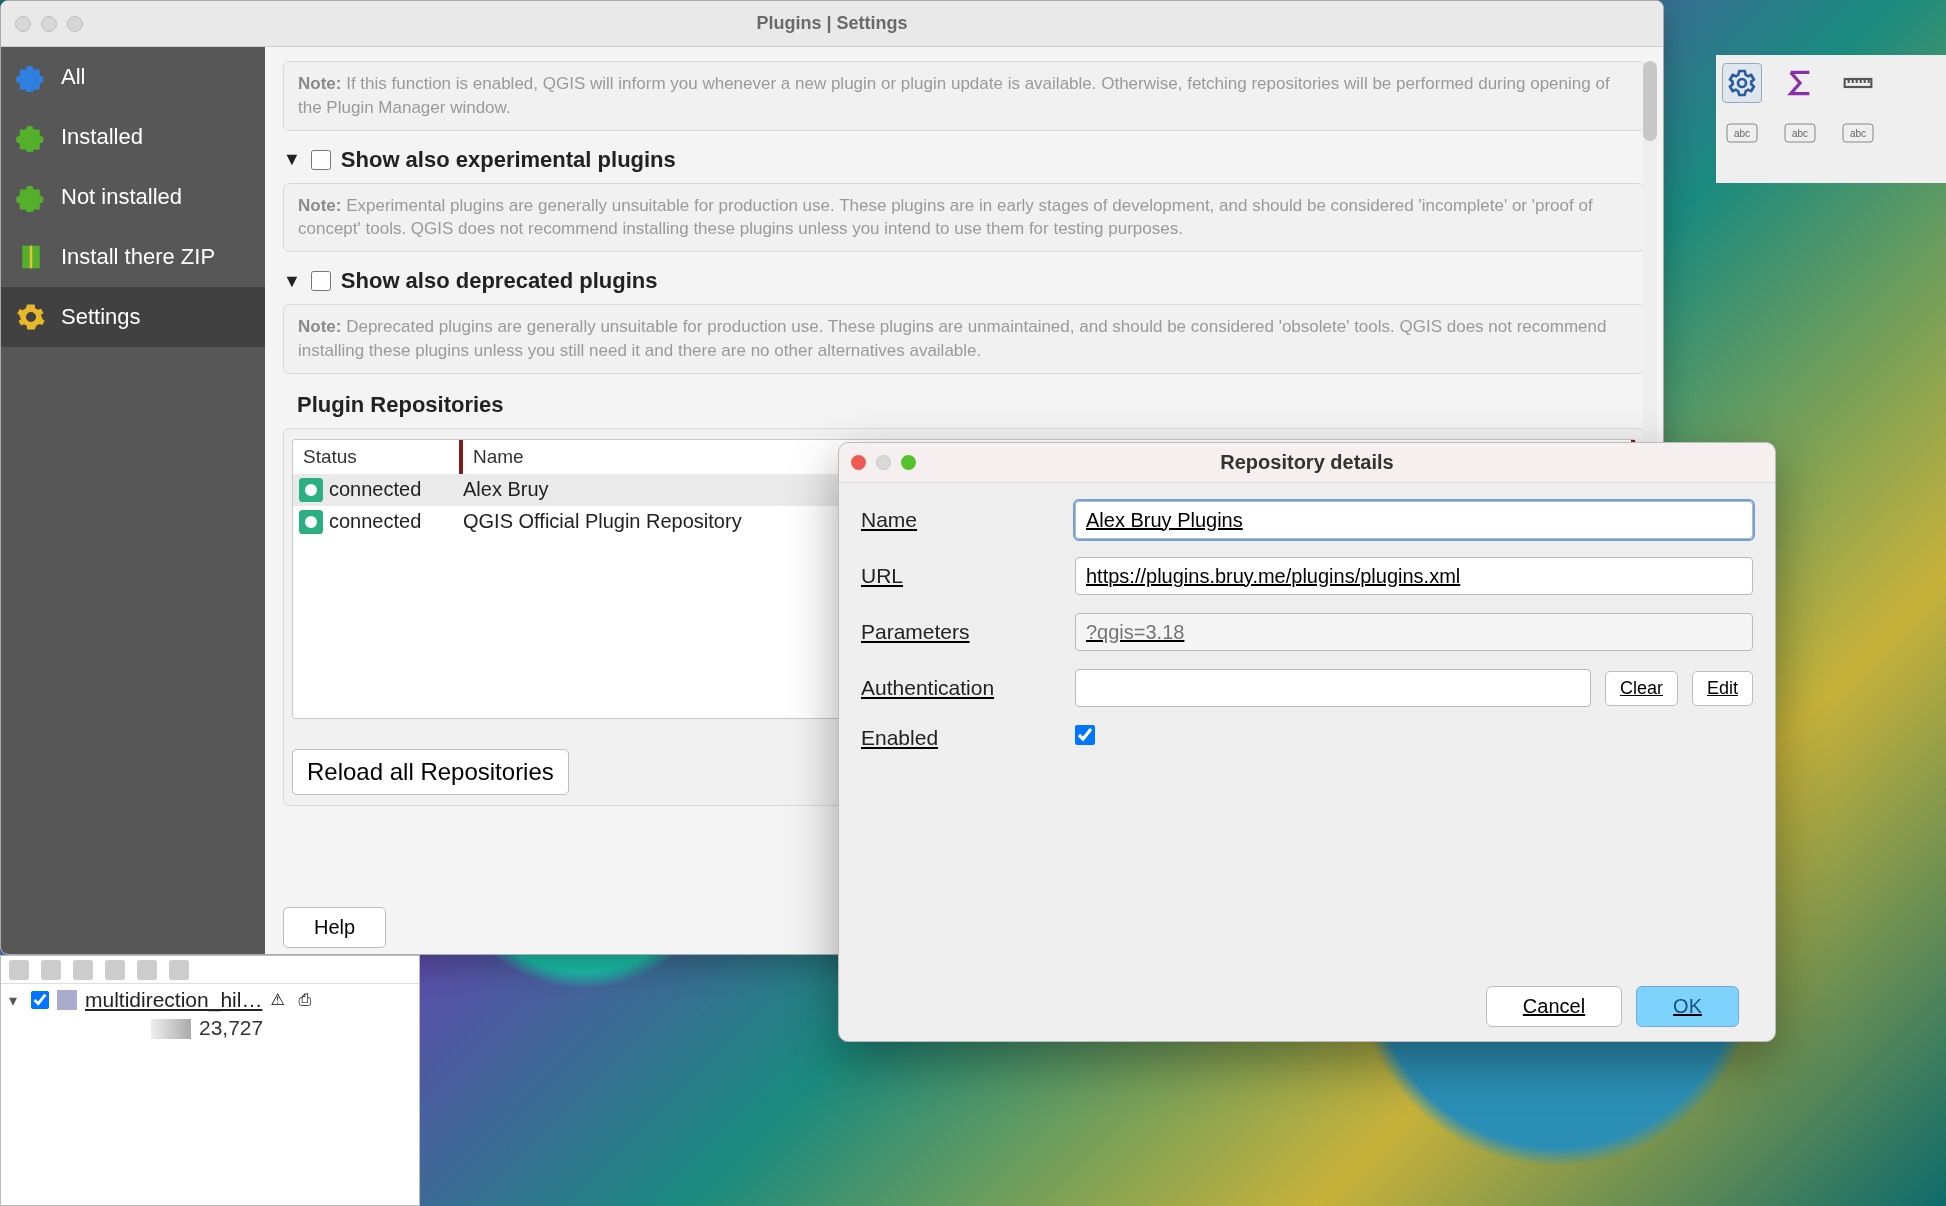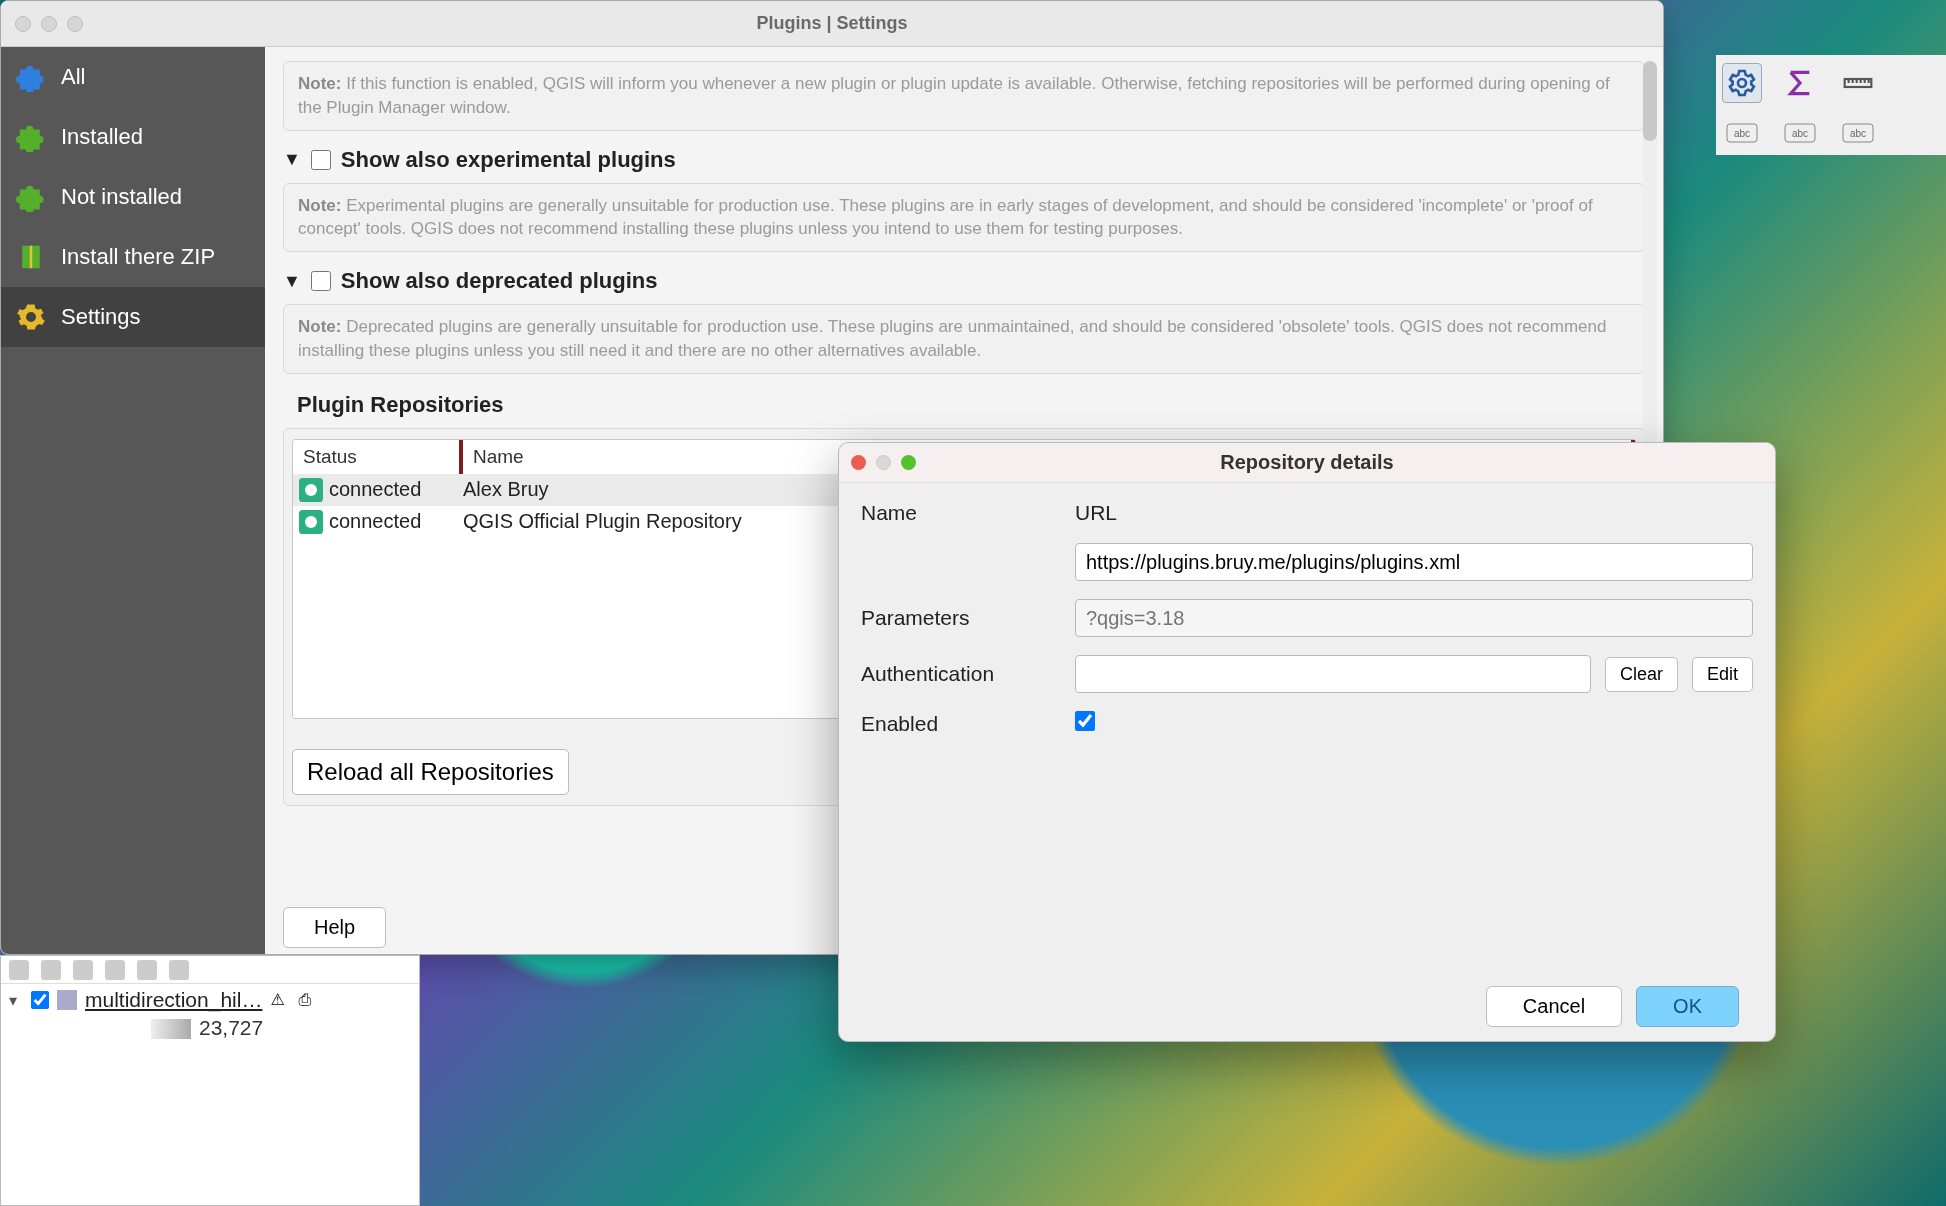--- a/index.html
+++ b/index.html
@@ -8,21 +8,21 @@
 
 .bg-map {
   position: absolute; left: 0; top: 0; width: 1946px; height: 1206px;
   background:
     radial-gradient(circle at 30% 70%, #1abfa8 0 8%, transparent 9%),
     radial-gradient(circle at 60% 40%, #b04fb0 0 6%, transparent 7%),
     radial-gradient(circle at 80% 80%, #2b8fb5 0 10%, transparent 11%),
     linear-gradient(135deg, #0e6b6b, #2aa5a5, #6b3fb5, #1a8a7e, #c7b23a, #0e6b6b);
 }
 .right-toolbar {
-  position: absolute; right: 0; top: 55px; width: 230px; height: 100px;
+  position: absolute; right: 0; top: 55px; width: 230px; height: 128px;
   background: #efefef; display: flex; flex-direction: column; padding: 8px 6px; gap: 10px;
 }
 .right-toolbar .row { display: flex; gap: 18px; align-items: center; }
 .rt-btn { width: 40px; height: 40px; display: flex; align-items: center; justify-content: center; border: 1px solid transparent; border-radius: 4px; }
 .rt-btn.pressed { background: #dfe6ee; border-color: #9ab; }
 .rt-btn svg { width: 32px; height: 32px; }
 
 
 .layers-panel {
   position: absolute; left: 0; top: 955px; width: 420px; height: 251px; background: #fff; border: 1px solid #bbb;
@@ -84,21 +84,21 @@
 .bottom-bar { position: absolute; left: 18px; bottom: 14px; }
 .help-btn { background: #fff; border: 1px solid #bdbdbd; border-radius: 5px; padding: 8px 30px; font-size: 20px; cursor: pointer; }
 .sb { position:absolute; right:6px; top:14px; bottom:14px; width:14px; background:#eee; border-radius:7px; }
 .sb .thumb { position:absolute; top:0; width:14px; height:80px; background:#c8c8c8; border-radius:7px; }
 
 
 .modal {
   position: absolute; left: 838px; top: 442px; width: 938px; height: 600px;
   background: #efefef; border: 1px solid #bbb; border-radius: 10px;
   box-shadow: 0 20px 50px rgba(0,0,0,.35);
-  display: flex; flex-direction: column;
+  display: flex; flex-direction: column; text-decoration: underline;
 }
 .modal .m-titlebar { height: 40px; background: #f6eff0; border-bottom: 1px solid #ddd; border-radius: 10px 10px 0 0; display:flex; align-items:center; position: relative; }
 .modal .m-traffic { display:flex; gap:10px; padding-left:12px; }
 .modal .m-traffic .d { width:15px; height:15px; border-radius:50%; }
 .d-red{ background:#ee5b52; } .d-gray{ background:#d9d9d9; border:1px solid #c8c8c8;} .d-green{ background:#54c22b; }
 .modal .m-title { position:absolute; left:0; right:0; text-align:center; font-size:20px; font-weight:600; color:#333; }
 .form { padding: 18px 22px; display: grid; grid-template-columns: 200px 1fr auto auto; column-gap: 14px; row-gap: 18px; align-items: center; font-size: 21px; color: #222; }
 .form input[type=text] { height: 38px; font-size: 20px; padding: 4px 10px; border: 1px solid #b9b9b9; border-radius: 4px; background: #fff; width: 100%; }
 .form input[type=text].focused { outline: 2px solid #6ea2d8; }
 .form input[type=text].readonly { background: #f5f5f5; color: #aaa; }
@@ -303,20 +303,21 @@
   <div class="m-titlebar">
     <div class="m-traffic">
       <div class="d d-red"></div>
       <div class="d d-gray"></div>
       <div class="d d-green"></div>
     </div>
     <div class="m-title">Repository details</div>
   </div>
   <div class="form">
     <div>Name</div>
+    <input type="text" class="span3 focused" value="Alex Bruy Plugins" style="">
 
     <div>URL</div>
     <input type="text" class="span3" value="https://plugins.bruy.me/plugins/plugins.xml" style="">
 
     <div>Parameters</div>
     <input type="text" class="span3 readonly" readonly="" placeholder="?qgis=3.18" style="">
 
     <div>Authentication</div>
     <input type="text" value="" style="">
     <button class="small-btn">Clear</button>

